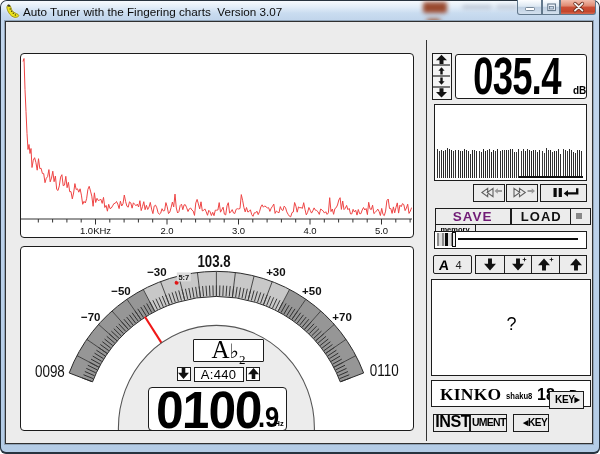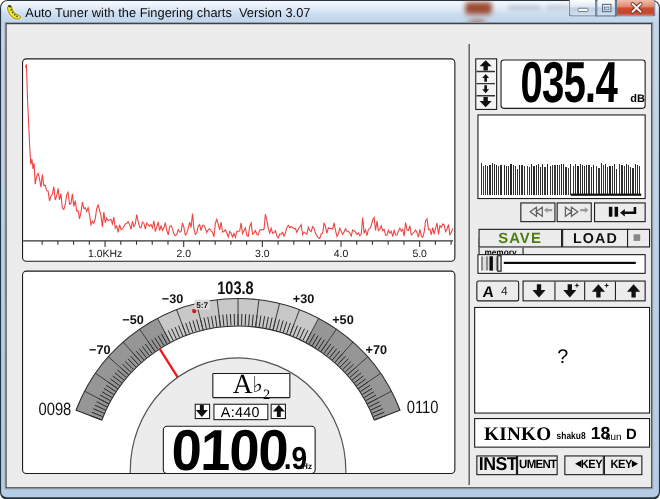--- a/index.html
+++ b/index.html
@@ -402,21 +402,21 @@
     </svg>
   </div>
   <div class="box" style="left:534.5px;top:161.5px;width:46.5px;height:18px;background:#ececec;border-width:1.5px;">
     <svg width="43" height="15" viewBox="0 0 43 15">
       <rect x="12.5" y="3" width="3.2" height="9" fill="#0a0a0a"></rect>
           <rect x="17.7" y="3" width="3.2" height="9" fill="#0a0a0a"></rect>
       <path d="M35 3.2 v4 h-8 v-2.2 l-4.3 3.4 4.3 3.4 v-2.2 h10.4 v-6.4 Z" fill="#0a0a0a"></path>
     </svg>
   </div>
 
-  <div class="box" style="left:429px;top:185.5px;width:76.5px;height:17px;background:#ececec;border-width:1.5px;text-align:center;font-weight:bold;font-size:13.5px;line-height:15px;color:#4d7c0f;letter-spacing:1px;">SAVE</div>
+  <div class="box" style="left:429px;top:185.5px;width:76.5px;height:17px;background:#ececec;border-width:1.5px;text-align:center;font-weight:bold;font-size:13.5px;line-height:15px;color:#701a75;letter-spacing:1px;">SAVE</div>
   <div class="box" style="left:505.5px;top:185.5px;width:60.5px;height:17px;background:#ececec;border-width:1.5px;text-align:center;font-weight:bold;font-size:13px;line-height:15px;color:#111;letter-spacing:1px;">LOAD</div>
   <div class="box" style="left:564.5px;top:185.5px;width:21px;height:17px;background:#ececec;border-width:1.5px;">
         <div style="position:absolute;left:5px;top:4.5px;width:6px;height:6px;background:#888;"></div>
       </div>
 
   <div class="box" style="left:428.5px;top:208.5px;width:153px;height:18.5px;border-width:1.5px;">
     <div style="position:absolute;left:2px;top:1px;width:15px;height:13.5px;background:repeating-linear-gradient(90deg,#8c8c8c 0 2px,#dedede 2px 4.5px);"></div>
     <div style="position:absolute;left:9.5px;top:1px;width:3.5px;height:13.5px;background:#0c0c0c;"></div>
     <div style="position:absolute;left:16.5px;top:0.5px;width:4px;height:14.5px;background:#f2f2f2;border:1.5px solid #0c0c0c;"></div>
     <div style="position:absolute;left:23px;top:6.8px;width:120px;height:2px;background:#0c0c0c;"></div>
@@ -458,15 +458,15 @@
     <span style="position:absolute;left:8px;top:3px;font-family:'Liberation Serif',serif;font-weight:bold;font-size:17.5px;letter-spacing:0.2px;">KINKO</span>
     <span style="position:absolute;left:74px;top:10px;font-size:9px;font-weight:bold;transform:scaleX(0.85);transform-origin:0 0;">shaku8</span>
     <span style="position:absolute;left:105px;top:5px;font-size:16px;font-weight:bold;">18</span>
     <span style="position:absolute;left:118.5px;top:11px;font-size:9px;">sun</span>
     <span style="position:absolute;left:137px;top:6px;font-size:13.5px;font-weight:bold;">D</span>
   </div>
 
   <div class="box" style="left:427.5px;top:392px;width:37px;height:17.5px;background:#ececec;border-width:1.5px;text-align:left;font-weight:bold;font-size:17px;line-height:14.5px;letter-spacing:-0.5px;"><span style="display:inline-block;transform:scaleX(0.95)">INSTR</span></div>
   <div class="box" style="left:464.5px;top:392px;width:36.5px;height:17.5px;background:#ececec;border-width:1.5px;text-align:center;font-weight:bold;font-size:11px;line-height:14.5px;letter-spacing:-0.7px;"><span style="display:inline-block;transform:scaleX(0.95)">UMENT</span></div>
   <div class="box" style="left:507.9px;top:392px;width:35.7px;height:17.5px;background:#ececec;border-width:1.5px;text-align:right;font-weight:bold;font-size:11px;line-height:14.5px;letter-spacing:-0.5px;"><span style="display:inline-block;transform:scaleX(0.92)"><span style="font-size:7.5px;vertical-align:1.5px;">◀</span>KEY</span></div>
-  <div class="box" style="left:543.6px;top:392px;width:35.3px;height:17.5px;background:#ececec;border-width:1.5px;text-align:center;font-weight:bold;font-size:11px;line-height:14.5px;letter-spacing:-0.5px;"><span style="display:inline-block;transform:scaleX(0.92)">KEY<span style="font-size:7.5px;vertical-align:1.5px;">▶</span></span></div>
+  <div class="box" style="left:543.6px;top:369px;width:35.3px;height:17.5px;background:#ececec;border-width:1.5px;text-align:center;font-weight:bold;font-size:11px;line-height:14.5px;letter-spacing:-0.5px;"><span style="display:inline-block;transform:scaleX(0.92)">KEY<span style="font-size:7.5px;vertical-align:1.5px;">▶</span></span></div>
  </div>
 </div>
 
 </body></html>

